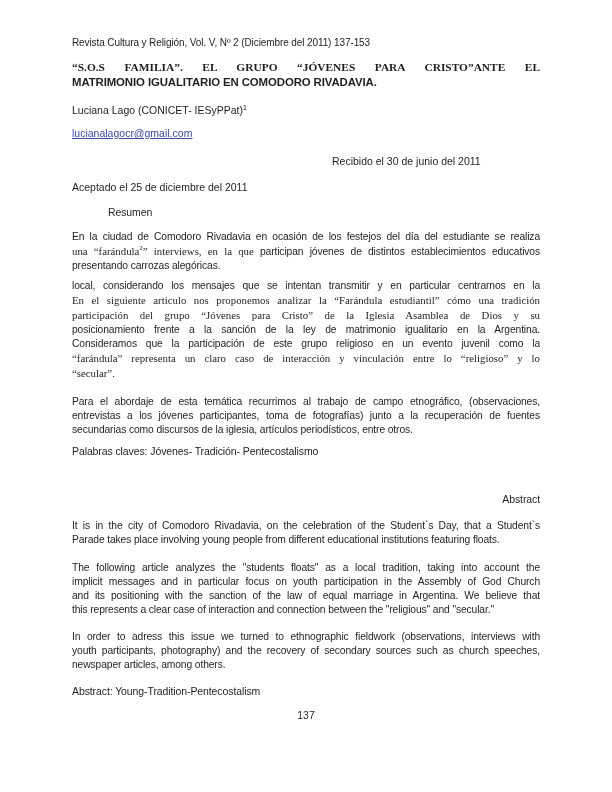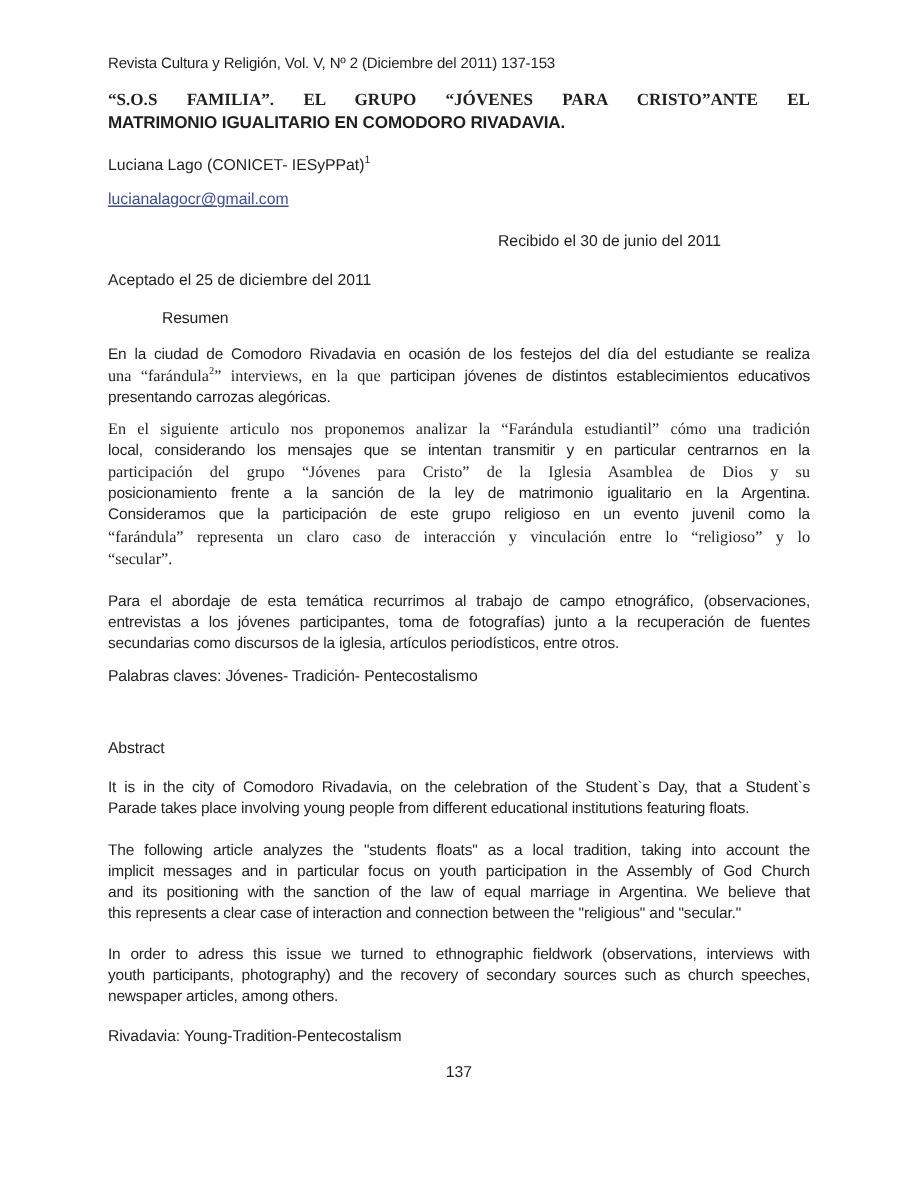--- a/index.html
+++ b/index.html
@@ -26,21 +26,21 @@
   .received-line{margin-top:15px;font-size:10.5px;line-height:13px;margin-left:260px;}
   .accepted-line{margin-top:13px;font-size:10.5px;line-height:13px;}
 
   
   .heading,.label{font-size:10.5px;line-height:13px;letter-spacing:-0.1px;}
   .b-resumen-heading{margin-top:12px;padding-left:36px;}
   .b-resumen-p1{margin-top:11px;}
   .b-resumen-p2{margin-top:6px;}
   .b-resumen-p3{margin-top:14px;}
   .b-palabras-claves{margin-top:8px;}
-  .b-abstract-heading{margin-top:35px;}
+  .b-abstract-heading{margin-top:35px;text-align:right;}
   .b-abstract-p1{margin-top:13px;}
   .b-abstract-p2{margin-top:14px;}
   .b-abstract-p3{margin-top:13px;}
   .b-keywords{margin-top:13px;}
 
   .page-number{margin-top:11px;font-size:10.5px;line-height:13px;text-align:center;}
 </style>
 </head>
 <body>
 
@@ -64,22 +64,22 @@
   <div class="accepted-line">Aceptado el 25 de diciembre del 2011</div>
 
   <div id="body-root">
       <div class="heading b-resumen-heading">Resumen</div>
       <div class="para b-resumen-p1">
         <div class="line jl"><span class="f-s">En la ciudad de Comodoro Rivadavia en ocasión de los festejos del día del estudiante se realiza</span></div>
         <div class="line jl"><span class="f-r">una “farándula</span><span class="f-r"><sup class="fn">2</sup></span><span class="f-r">” interviews, en la que </span><span class="f-s">participan jóvenes de distintos establecimientos educativos</span></div>
         <div class="line"><span class="f-s">presentando carrozas alegóricas.</span></div>
       </div>
       <div class="para b-resumen-p2">
+        <div class="line jl"><span class="f-s">local, considerando los mensajes que se intentan transmitir y en particular centrarnos en la</span></div>
         <div class="line jl"><span class="f-r">En el siguiente articulo nos proponemos analizar la “Farándula estudiantil” cómo una tradición</span></div>
-        <div class="line jl"><span class="f-s">local, considerando los mensajes que se intentan transmitir y en particular centrarnos en la</span></div>
         <div class="line jl"><span class="f-r">participación del grupo “Jóvenes para Cristo” de la Iglesia Asamblea de Dios y su</span></div>
         <div class="line jl"><span class="f-s">posicionamiento frente a la sanción de la ley de matrimonio igualitario en la Argentina.</span></div>
         <div class="line jl"><span class="f-s">Consideramos que la participación de este grupo religioso en un evento juvenil como la</span></div>
         <div class="line jl"><span class="f-r">“farándula” representa un claro caso de interacción y vinculación entre lo “religioso” y lo</span></div>
         <div class="line"><span class="f-r">“secular”.</span></div>
       </div>
       <div class="para b-resumen-p3">
         <div class="line jl"><span class="f-s">Para el abordaje de esta temática recurrimos al trabajo de campo etnográfico, (observaciones,</span></div>
         <div class="line jl"><span class="f-s">entrevistas a los jóvenes participantes, toma de fotografías) junto a la recuperación de fuentes</span></div>
         <div class="line"><span class="f-s">secundarias como discursos de la iglesia, artículos periodísticos, entre otros.</span></div>
@@ -94,18 +94,18 @@
         <div class="line jl"><span class="f-s">The following article analyzes the "students floats" as a local tradition, taking into account the</span></div>
         <div class="line jl"><span class="f-s">implicit messages and in particular focus on youth participation in the Assembly of God Church</span></div>
         <div class="line jl"><span class="f-s">and its positioning with the sanction of the law of equal marriage in Argentina. We believe that</span></div>
         <div class="line"><span class="f-s">this represents a clear case of interaction and connection between the "religious" and "secular."</span></div>
       </div>
       <div class="para b-abstract-p3">
         <div class="line jl"><span class="f-s">In order to adress this issue we turned to ethnographic fieldwork (observations, interviews with</span></div>
         <div class="line jl"><span class="f-s">youth participants, photography) and the recovery of secondary sources such as church speeches,</span></div>
         <div class="line"><span class="f-s">newspaper articles, among others.</span></div>
       </div>
-      <div class="label b-keywords">Rivadavia: Young-Tradition-Pentecostalism</div>
+      <div class="label b-keywords">Abstract: Young-Tradition-Pentecostalism</div>
     </div>
 
   <div class="page-number">137</div>
 
 </div>
 
 </body></html>

